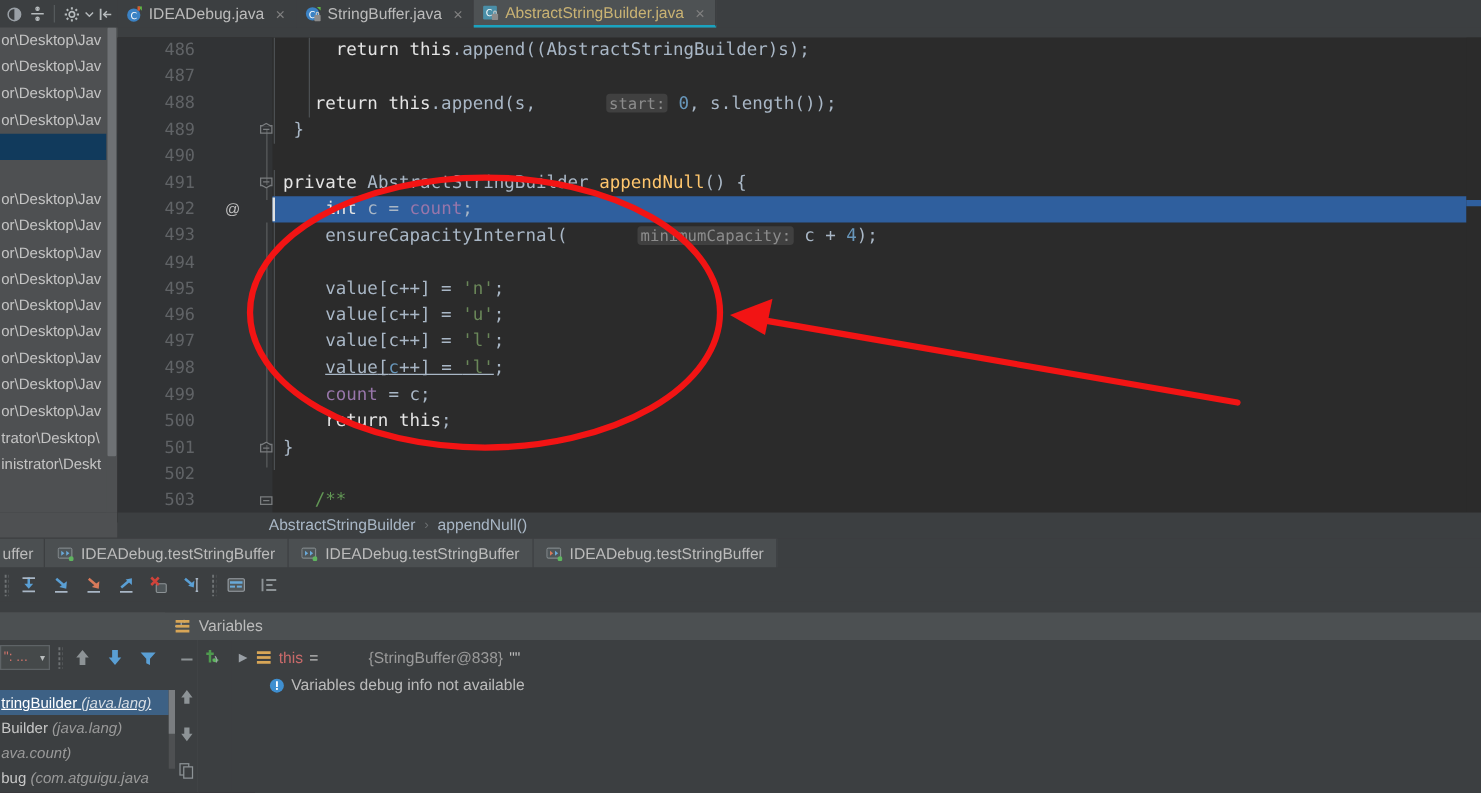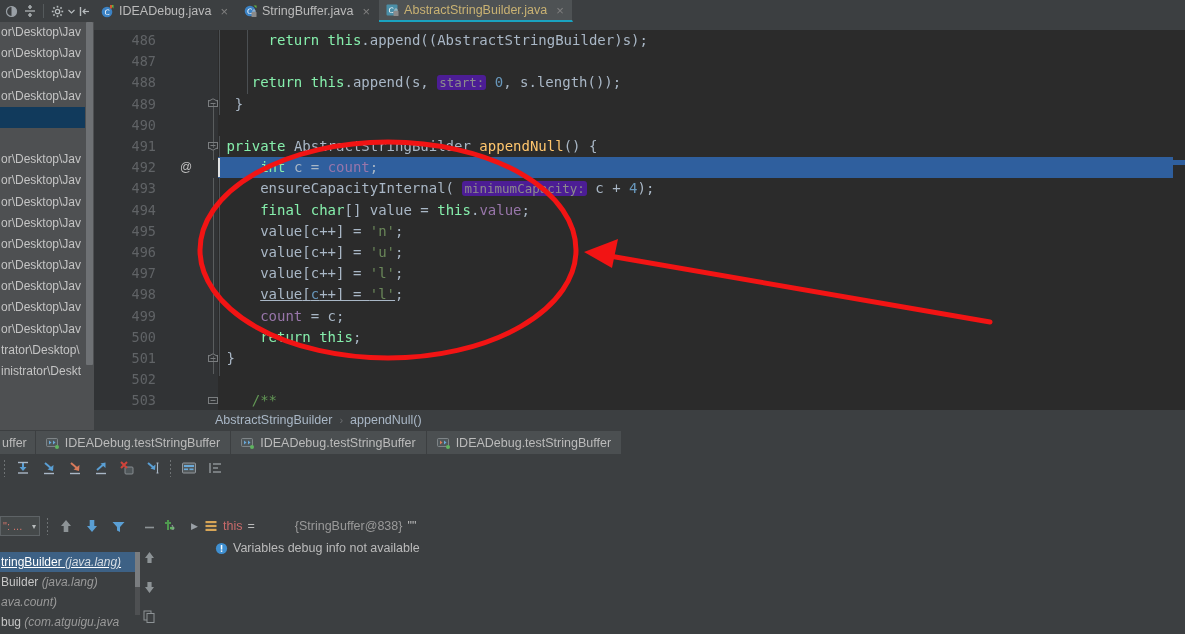--- a/index.html
+++ b/index.html
@@ -124,30 +124,30 @@
   }
   .cline {
     position: absolute; left: 0; right: 0; height: 21.2px;
     line-height: 21.2px;
     white-space: pre;
     font-family: "DejaVu Sans Mono", monospace;
     font-size: 14px;
     color: #a9b7c6;
   }
   .cline.hl { background: #2f5f9e; }
-  .kw { color: #86efac; }
+  .kw { color: #e5e5e5; }
   .str { color: #6a8759; }
   .num { color: #6897bb; }
   .fld { color: #9876aa; }
   .mth { color: #ffc66d; }
   .cmt { color: #629755; }
   .typ { color: #a9b7c6; }
   .hintparam {
-    background: #4c1d95; color: #8c8c8c;
-    border-radius: 3px; padding: 0 2px; font-size: 12.5px;
+    background: #404040; color: #8c8c8c;
+    border-radius: 3px; padding: 0 2px; font-size: 12.5px; margin-left: 48px;
   }
   .ulink { text-decoration: underline; }
 
   .indentguide {
     position: absolute; width: 1px; background: #4b4f52;
   }
   .caret {
     position: absolute; width: 2px; background: #dfe1e2;
   }
 
@@ -498,21 +498,20 @@
       <div class="cline" style="top:63.6px"><span style="color:transparent">  </span>}</div>
 
       <div class="cline" style="top:84.8px"></div>
 
       <div class="cline" style="top:106px"><span style="color:transparent"> </span><span class="kw">private</span> <span class="typ">AbstractStringBuilder</span> <span class="mth">appendNull</span>() {</div>
 
       <div class="cline hl" style="top:127.2px"><span style="color:transparent">     </span><span class="kw">int</span> <span class="typ">c</span> = <span class="fld">count</span>;</div>
 
       <div class="cline" style="top:148.4px"><span style="color:transparent">     </span><span class="typ">ensureCapacityInternal</span>( <span class="hintparam">minimumCapacity:</span> c + <span class="num">4</span>);</div>
 
-      <div class="cline" style="top:169.6px"><span style="color:transparent">     </span><span class="kw">final</span> <span class="kw">char</span>[] <span class="typ">value</span> = <span class="kw">this</span>.<span class="fld">value</span>;</div>
 
       <div class="cline" style="top:190.8px"><span style="color:transparent">     </span><span class="typ">value</span>[c++] = <span class="str">'n'</span>;</div>
 
       <div class="cline" style="top:212px"><span style="color:transparent">     </span><span class="typ">value</span>[c++] = <span class="str">'u'</span>;</div>
 
       <div class="cline" style="top:233.2px"><span style="color:transparent">     </span><span class="typ">value</span>[c++] = <span class="str">'l'</span>;</div>
 
       <div class="cline" style="top:254.4px"><span style="color:transparent">     </span><span class="ulink"><span class="typ">value</span>[<span style="color:#6897bb">c</span>++] = <span class="str">'l'</span></span>;</div>
 
       <div class="cline" style="top:275.6px"><span style="color:transparent">     </span><span class="fld">count</span> = c;</div>
@@ -638,20 +637,39 @@
     <div class="tool-ic">
       <svg width="16" height="16" viewBox="0 0 16 16">
           <line x1="6" y1="4" x2="14" y2="4" stroke="#8d9396" stroke-width="1.5"></line>
           <line x1="6" y1="8" x2="11" y2="8" stroke="#8d9396" stroke-width="1.5"></line>
           <line x1="6" y1="12" x2="14" y2="12" stroke="#8d9396" stroke-width="1.5"></line>
           <path d="M3 3 L3 13" stroke="#8d9396" stroke-width="1.5"></path>
         </svg>
     </div>
   </div>
 
+  <div class="varsheader">
+    <div class="vh-left"></div>
+    <div class="frame-ic">
+      <svg width="13" height="13" viewBox="0 0 13 13">
+          <path d="M1 7 L6 7 M6 7 L6 3 M6 3 L9 3" stroke="#9aa0a6" stroke-width="1.1" fill="none"></path>
+          <path d="M8 1.5 L11 3 L8 4.5 Z" fill="#9aa0a6"></path>
+        </svg>
+    </div>
+    <div class="vh-tab">
+      <span class="dbg-ic">
+        <svg width="12" height="12" viewBox="0 0 12 12">
+            <rect x="0.5" y="1" width="11" height="2.2" fill="#d8a657"></rect>
+            <rect x="0.5" y="4.9" width="11" height="2.2" fill="#d8a657"></rect>
+            <rect x="0.5" y="8.8" width="11" height="2.2" fill="#d8a657"></rect>
+          </svg>
+      </span>
+      <span>Variables</span>
+    </div>
+  </div>
 
   <div class="framespane">
     <div class="fp-toolbar">
       <div class="fp-combo">
         <span class="txt">": ...</span>
         <span class="arw">▾</span>
       </div>
       <div class="dots" style="margin-left:6px"></div>
       <div class="tool-ic">
         <svg width="14" height="16" viewBox="0 0 14 16">

